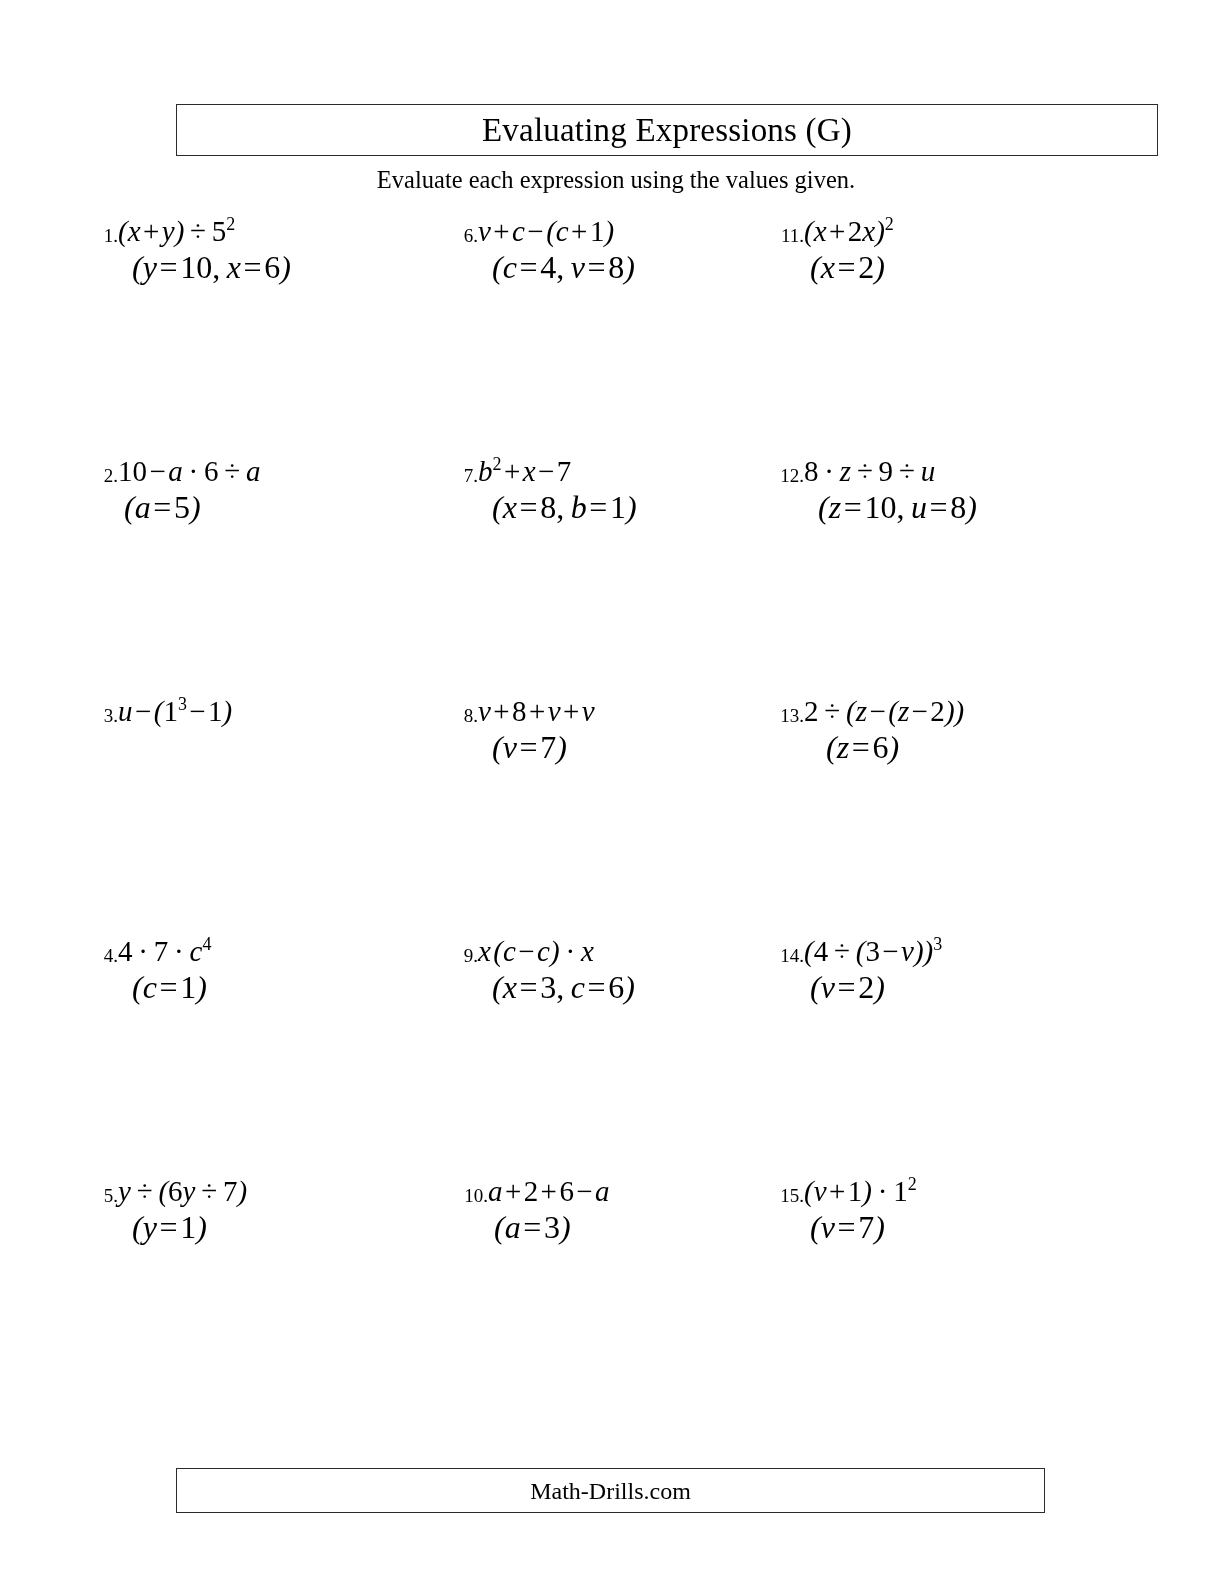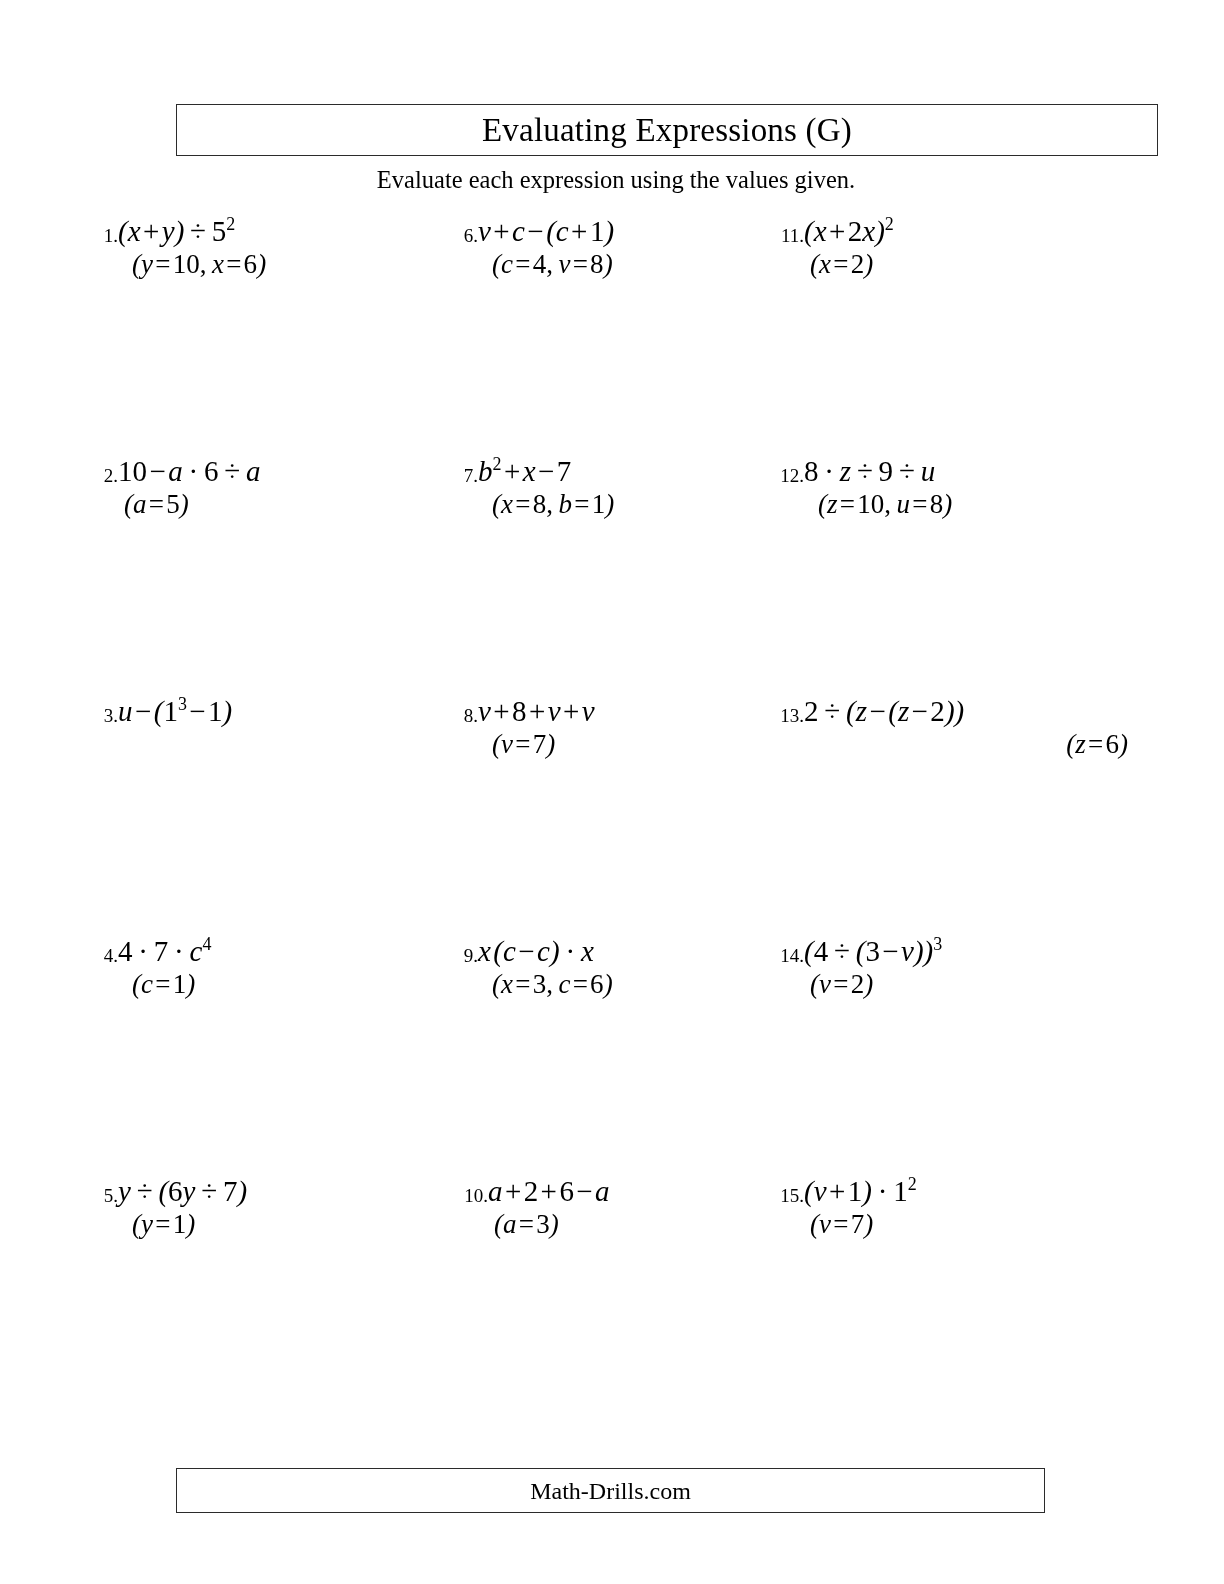--- a/index.html
+++ b/index.html
@@ -92,29 +92,29 @@
     flex: 1 1 auto;
   }
 
   .expr {
     font-size: 29px;
     line-height: 1.18;
     font-style: italic;
     white-space: nowrap;
   }
   .vals {
-    font-size: 27px;
+    font-size: 32px;
     line-height: 1.24;
     font-style: italic;
     white-space: nowrap;
     margin-left: 14px;
     font-family: Liberation Serif, serif;
   }
   .vals.tight { margin-left: 6px; }
-  .vals.wide  { margin-left: 22px; text-align: right; }
+  .vals.wide  { margin-left: 22px; }
 
   
   .expr .n, .vals .n { font-style: normal; }
 
   sup {
     font-size: 0.62em;
     vertical-align: super;
     line-height: 0;
     font-style: normal;
   }

